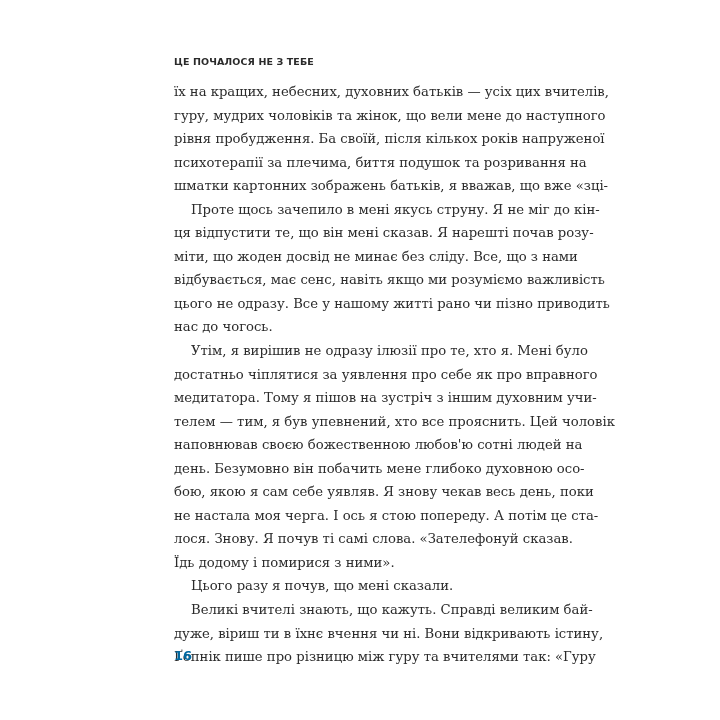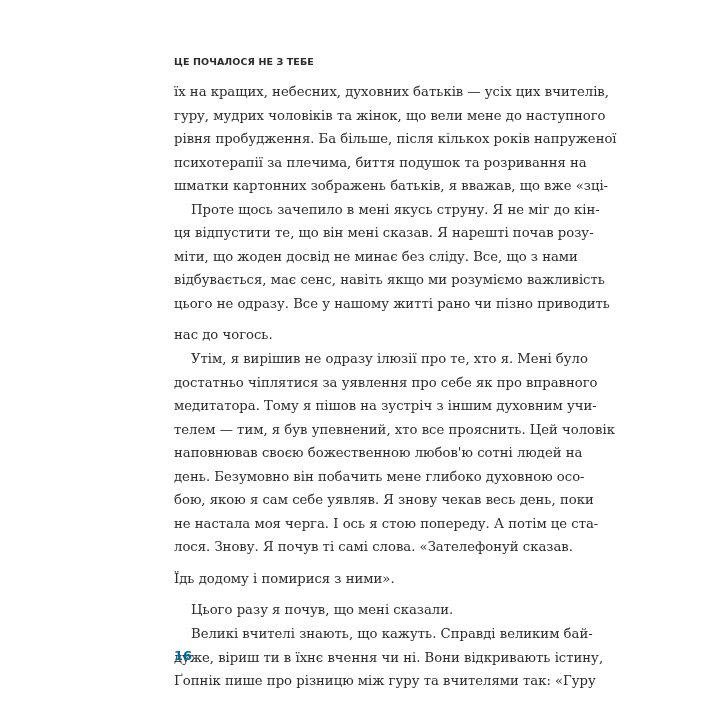--- a/index.html
+++ b/index.html
@@ -9,38 +9,38 @@
       position: absolute; left: 174px; top: 56px;
       font-family: "DejaVu Sans", sans-serif; font-weight: bold;
       font-size: 9.5px; letter-spacing: 0.1px; color: #2a2a2a; text-align: center;
     }
     .body-text {
       position: absolute; left: 174px; top: 80px; width: 372px;
       font-family: "DejaVu Serif", serif; font-size: 13.2px;
       line-height: 23.55px; color: #2b2b2b;
     }
     .line { display: block; white-space: nowrap; text-align: justify; text-align-last: justify; height: 23.55px; overflow: visible; }
-    .line.last { text-align-last: left; margin-top: 8px; }
+    .line.last { text-align-last: left; }
     .line.indent { padding-left: 17px; }
     .page-number {
       position: absolute; left: 174px; top: 648px;
       font-family: "DejaVu Sans", sans-serif; font-weight: bold;
       font-size: 13px; color: #0369a1;
     }
   </style>
 </head>
 <body>
 
 <div class="page">
   <div class="running-head">ЦЕ ПОЧАЛОСЯ НЕ З ТЕБЕ</div>
 
   <div class="body-text">
     <span class="line">їх на кращих, небесних, духовних батьків — усіх цих вчителів,</span>
     <span class="line">гуру, мудрих чоловіків та жінок, що вели мене до наступного</span>
-    <span class="line">рівня пробудження. Ба більше, після кількох років напруженої</span>
+    <span class="line">рівня пробудження. Ба своїй, після кількох років напруженої</span>
     <span class="line">психотерапії за плечима, биття подушок та розривання на</span>
     <span class="line">шматки картонних зображень батьків, я вважав, що вже «зці-</span>
     <span class="line indent">Проте щось зачепило в мені якусь струну. Я не міг до кін-</span>
     <span class="line">ця відпустити те, що він мені сказав. Я нарешті почав розу-</span>
     <span class="line">міти, що жоден досвід не минає без сліду. Все, що з нами</span>
     <span class="line">відбувається, має сенс, навіть якщо ми розуміємо важливість</span>
     <span class="line">цього не одразу. Все у нашому житті рано чи пізно приводить</span>
     <span class="line last">нас до чогось.</span>
     <span class="line indent">Утім, я вирішив не одразу ілюзії про те, хто я. Мені було</span>
     <span class="line">достатньо чіплятися за уявлення про себе як про вправного</span>

